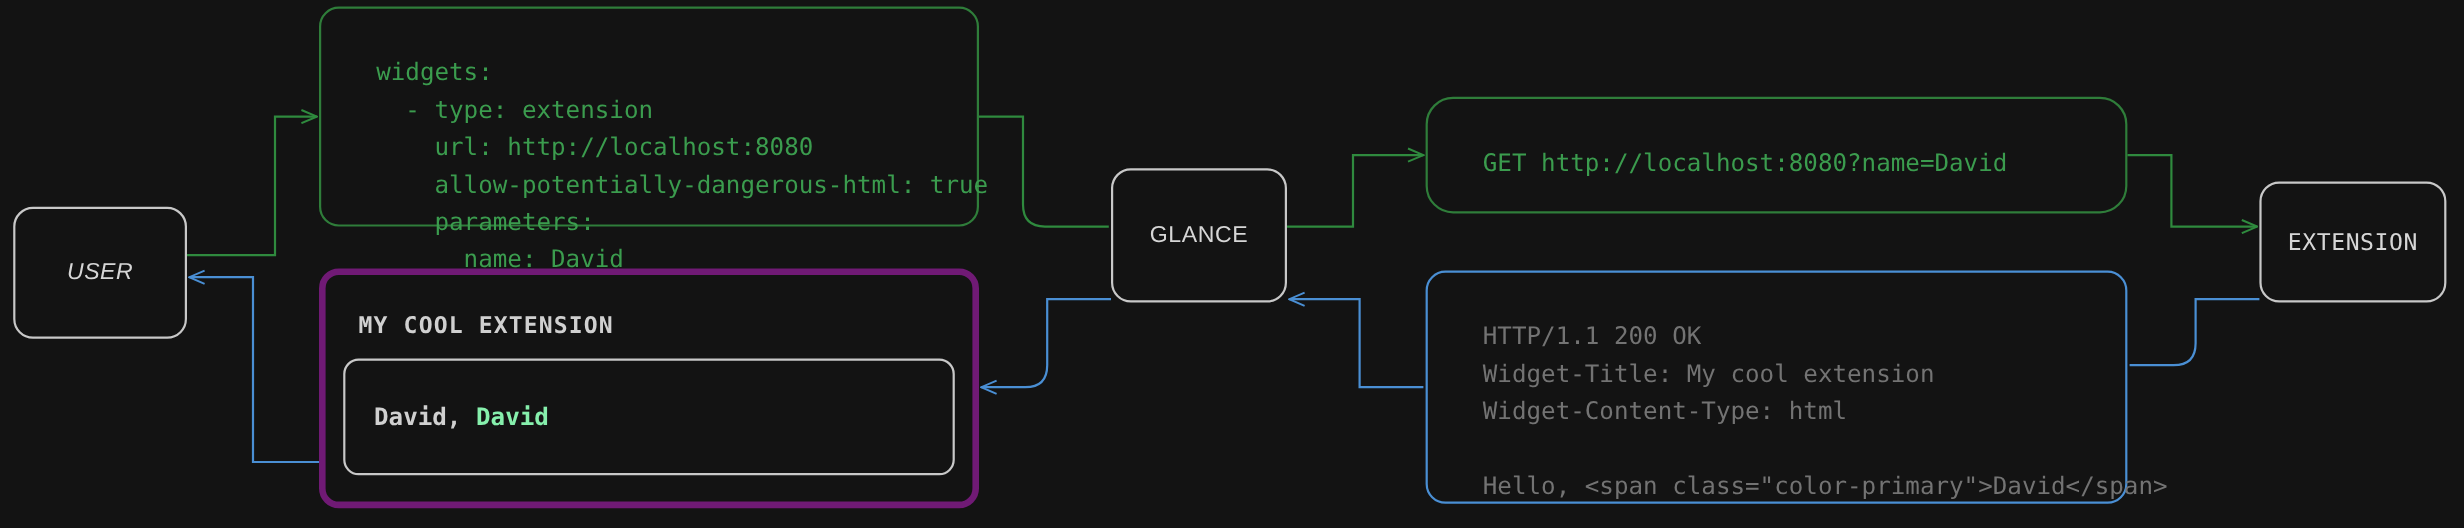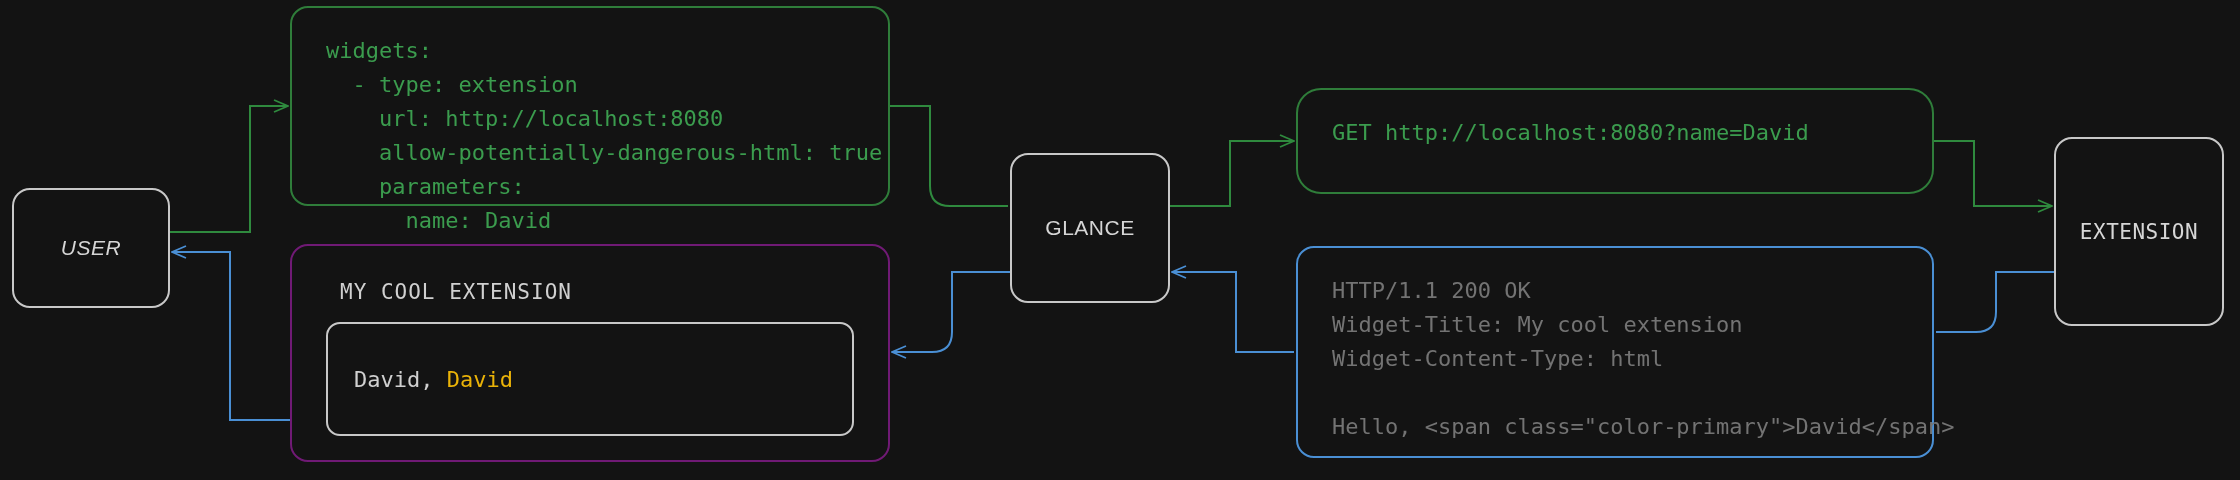--- a/index.html
+++ b/index.html
@@ -48,37 +48,38 @@
     font-family: "DejaVu Sans Mono", monospace;
   }
 
   
   .note {
     border-width: 2px;
     border-style: solid;
     padding: 26px 34px;
   }
   .note pre {
-    margin: 0;
+    margin: 16px;
     font-family: "DejaVu Sans Mono", monospace;
     font-size: 22px;
     line-height: 1.55;
     white-space: pre;
   }
   .note-green { border-color: #2f7d3a; }
   .note-green pre { color: #3b9c4e; }
   .note-blue { border-color: #4a8fd4; }
   .note-blue pre { color: #737373; }
 
   
   .widget {
-    border: 2px solid #701a75;
-    padding: 24px 34px;
+    border: 6px solid #701a75;
+    padding: 24px 16px;
     display: flex;
     flex-direction: column;
+    font-weight: bold;
   }
   .widget-title {
     color: #d0d0d0;
     font-family: "DejaVu Sans Mono", monospace;
     font-size: 21px;
     letter-spacing: 1px;
     margin: 10px 0 18px 14px;
   }
   .widget-body {
     flex: 1;
@@ -86,26 +87,26 @@
     border-radius: 14px;
     display: flex;
     align-items: center;
     padding: 0 26px;
   }
   .widget-text {
     font-family: "DejaVu Sans Mono", monospace;
     font-size: 22px;
     color: #d0d0d0;
   }
-  .widget-text .hl { color: #eab308; }
+  .widget-text .hl { color: #86efac; }
 
   
   #node-user      { left: 12px;   top: 188px; width: 158px; height: 120px; font-style: italic; }
-  #node-glance    { left: 1010px; top: 153px; width: 160px; height: 150px; }
-  #node-extension { left: 2054px; top: 137px; width: 170px; height: 189px; }
+  #node-glance    { left: 1010px; top: 153px; width: 160px; height: 122px; }
+  #node-extension { left: 2054px; top: 165px; width: 170px; height: 110px; }
 
   #note-yaml      { left: 290px;  top: 6px;   width: 600px; height: 200px; }
   #note-get       { left: 1296px; top: 88px;  width: 638px; height: 106px; border-radius: 25px; }
   #note-response  { left: 1296px; top: 246px; width: 638px; height: 212px; }
   #widget-card    { left: 290px;  top: 244px; width: 600px; height: 218px; }
 </style>
 </head>
 <body>
 
 <div id="stage">

